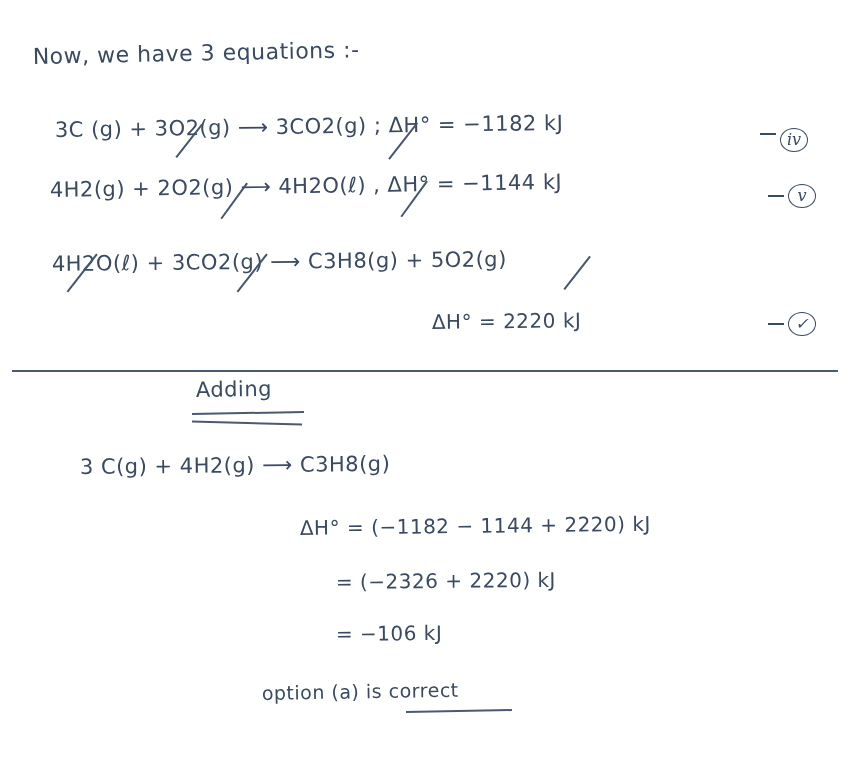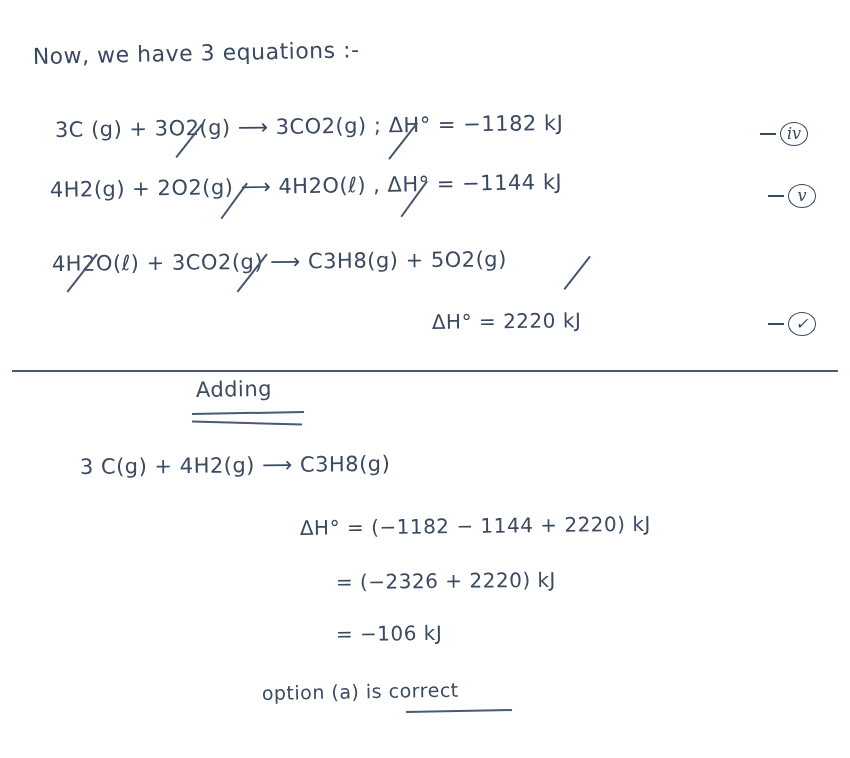--- a/index.html
+++ b/index.html
@@ -61,21 +61,21 @@
     font-style: italic;
     font-family: "DejaVu Serif", serif;
   }
   .tag-dash {
     position: absolute;
     width: 16px;
     height: 1.6px;
     background: #3a4a63;
   }
 
-  .t1 { left: 780px; top: 122px; }
+  .t1 { left: 780px; top: 128px; }
   .t1d { left: 760px; top: 133px; }
   .t2 { left: 788px; top: 184px; }
   .t2d { left: 768px; top: 195px; }
   .t3 { left: 788px; top: 312px; }
   .t3d { left: 768px; top: 323px; }
 
   
   .slash {
     position: absolute;
     height: 1.6px;

